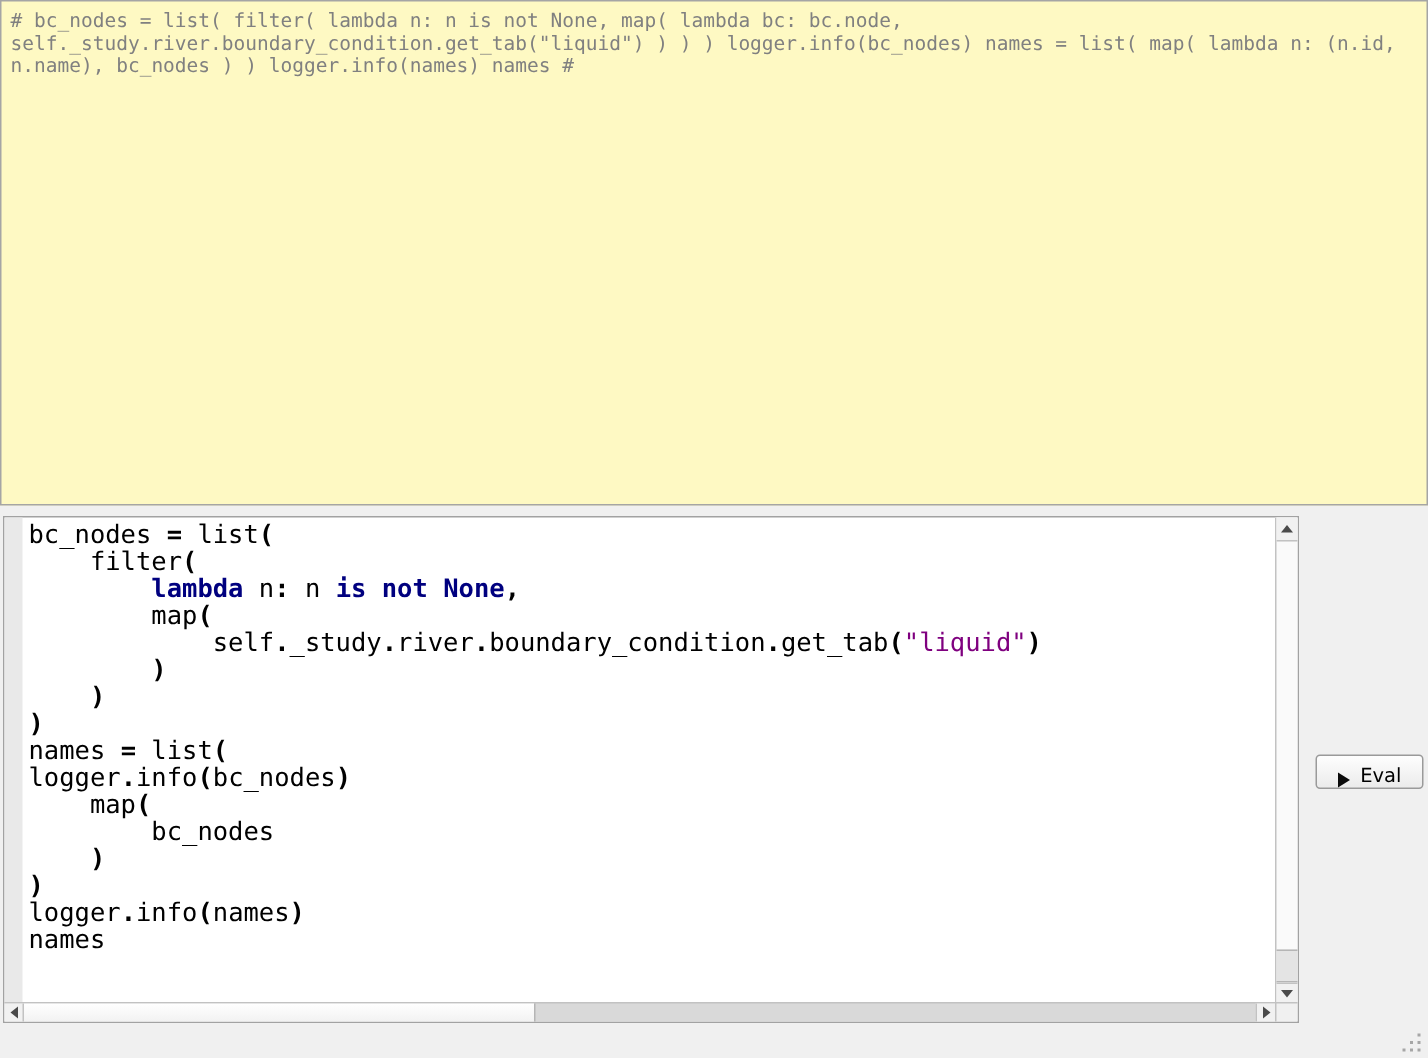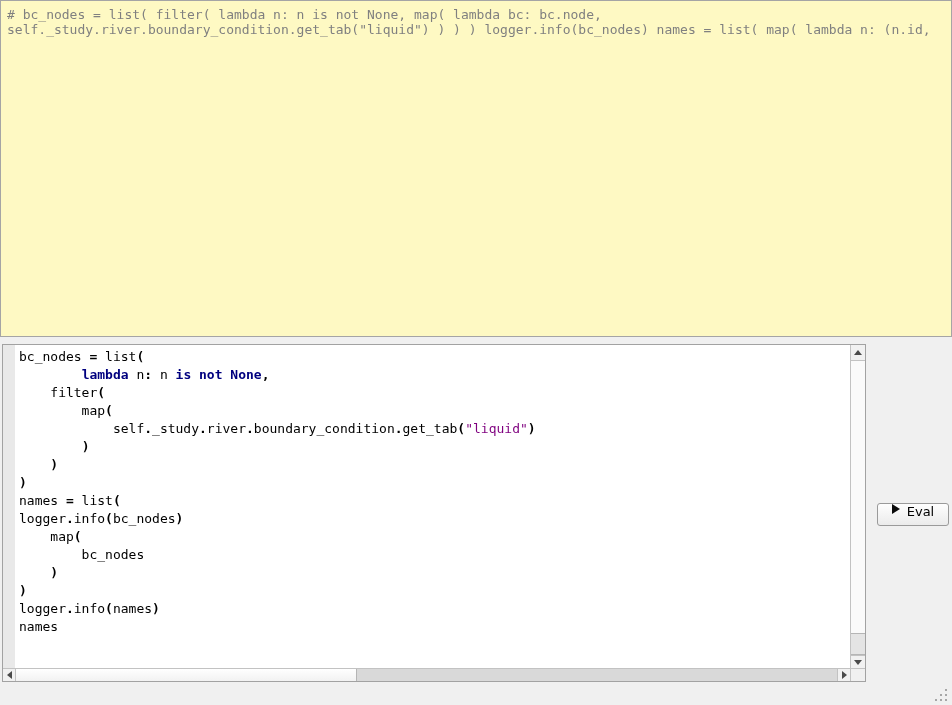--- a/index.html
+++ b/index.html
@@ -23,21 +23,21 @@
   .result-line{white-space:pre-wrap;word-break:break-word;color:var(--res,#000000);}
 
   
   .editor-frame{
     position:absolute;left:2px;top:344px;width:864px;height:338px;
     background:#ffffff;border:1px solid #a2a2a2;box-sizing:border-box;
   }
   .gutter{position:absolute;left:0;top:0;bottom:13px;width:12px;background:#e9e9e9;}
   .code-area{
     position:absolute;left:16px;top:3px;right:17px;bottom:13px;
-    font-size:13px;line-height:18px;overflow:hidden;cursor:text;
+    font-size:17px;line-height:18px;overflow:hidden;cursor:text;
   }
   .code-line{white-space:pre;color:#000;}
   .kw{color:var(--kw,#00007f);font-weight:bold;}
   .str{color:var(--str,#7f007f);}
   .op{font-weight:bold;}
 
   
   .vscroll{
     position:absolute;top:0;right:0;bottom:13px;width:15px;
     background:#fafafa;border-left:1px solid #c2c2c2;box-sizing:border-box;
@@ -65,21 +65,21 @@
     background:#f0f0f0;border-left:1px solid #c2c2c2;border-top:1px solid #c2c2c2;box-sizing:border-box;
   }
   .tri-up{width:0;height:0;border-left:4px solid transparent;border-right:4px solid transparent;border-bottom:5px solid #4a4a4a;}
   .tri-down{width:0;height:0;border-left:4px solid transparent;border-right:4px solid transparent;border-top:5px solid #4a4a4a;}
   .tri-left{width:0;height:0;border-top:4px solid transparent;border-bottom:4px solid transparent;border-right:5px solid #4a4a4a;}
   .tri-right{width:0;height:0;border-top:4px solid transparent;border-bottom:4px solid transparent;border-left:5px solid #4a4a4a;}
 
   
   .eval-btn{
     position:absolute;left:877px;top:503px;width:72px;height:23px;
-    display:flex;align-items:flex-start;justify-content:center;gap:7px;
+    display:flex;align-items:flex-end;justify-content:center;gap:7px;
     background:linear-gradient(#fefefe,#ebebeb);
     border:1px solid #9a9a9a;border-radius:3px;box-sizing:border-box;
     font-family:"DejaVu Sans","Liberation Sans",sans-serif;font-size:13px;color:#000;
     padding:0;cursor:pointer;
   }
   .play-icon{width:0;height:0;border-top:5px solid transparent;border-bottom:5px solid transparent;border-left:8px solid #0a0a0a;}
 
   
   .size-grip{position:absolute;right:4px;bottom:3px;width:14px;height:14px;}
   .size-grip::before{
@@ -89,28 +89,29 @@
   }
 </style>
 </head>
 <body>
 
 <div class="window">
 
   <div class="output-pane">
       <div class="hist-line"># bc_nodes = list( filter( lambda n: n is not None, map( lambda bc: bc.node,</div>
       <div class="hist-line">self._study.river.boundary_condition.get_tab("liquid") ) ) ) logger.info(bc_nodes) names = list( map( lambda n: (n.id,</div>
+      <div class="hist-line">n.name), bc_nodes ) ) logger.info(names) names #</div>
     </div>
 
   <div class="editor-frame">
     <div class="gutter"></div>
     <div class="code-area">
         <div class="code-line">bc_nodes <span class="op">=</span> list<span class="op">(</span></div>
+        <div class="code-line">    filter<span class="op">(</span></div>
         <div class="code-line">        <span class="kw">lambda</span> n<span class="op">:</span> n <span class="kw">is</span> <span class="kw">not</span> <span class="kw">None</span><span class="op">,</span></div>
-        <div class="code-line">    filter<span class="op">(</span></div>
         <div class="code-line">        map<span class="op">(</span></div>
         <div class="code-line">            self<span class="op">.</span>_study<span class="op">.</span>river<span class="op">.</span>boundary_condition<span class="op">.</span>get_tab<span class="op">(</span><span class="str">"liquid"</span><span class="op">)</span></div>
         <div class="code-line">        <span class="op">)</span></div>
         <div class="code-line">    <span class="op">)</span></div>
         <div class="code-line"><span class="op">)</span></div>
         <div class="code-line">names <span class="op">=</span> list<span class="op">(</span></div>
         <div class="code-line">logger<span class="op">.</span>info<span class="op">(</span>bc_nodes<span class="op">)</span></div>
         <div class="code-line">    map<span class="op">(</span></div>
         <div class="code-line">        bc_nodes</div>
         <div class="code-line">    <span class="op">)</span></div>

